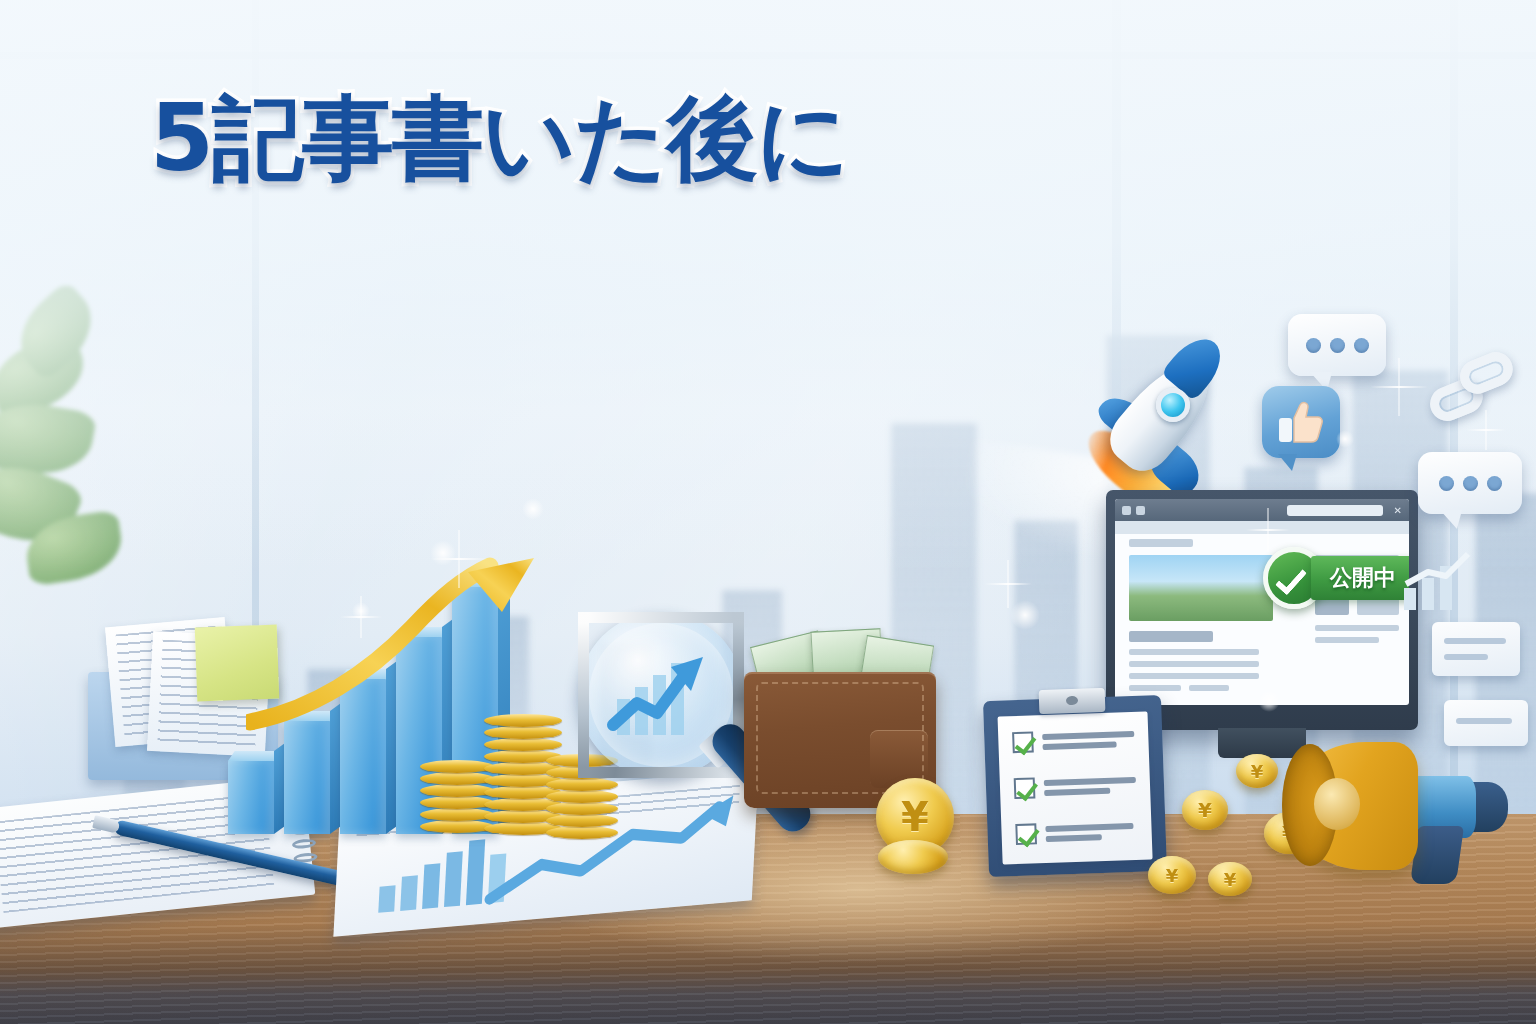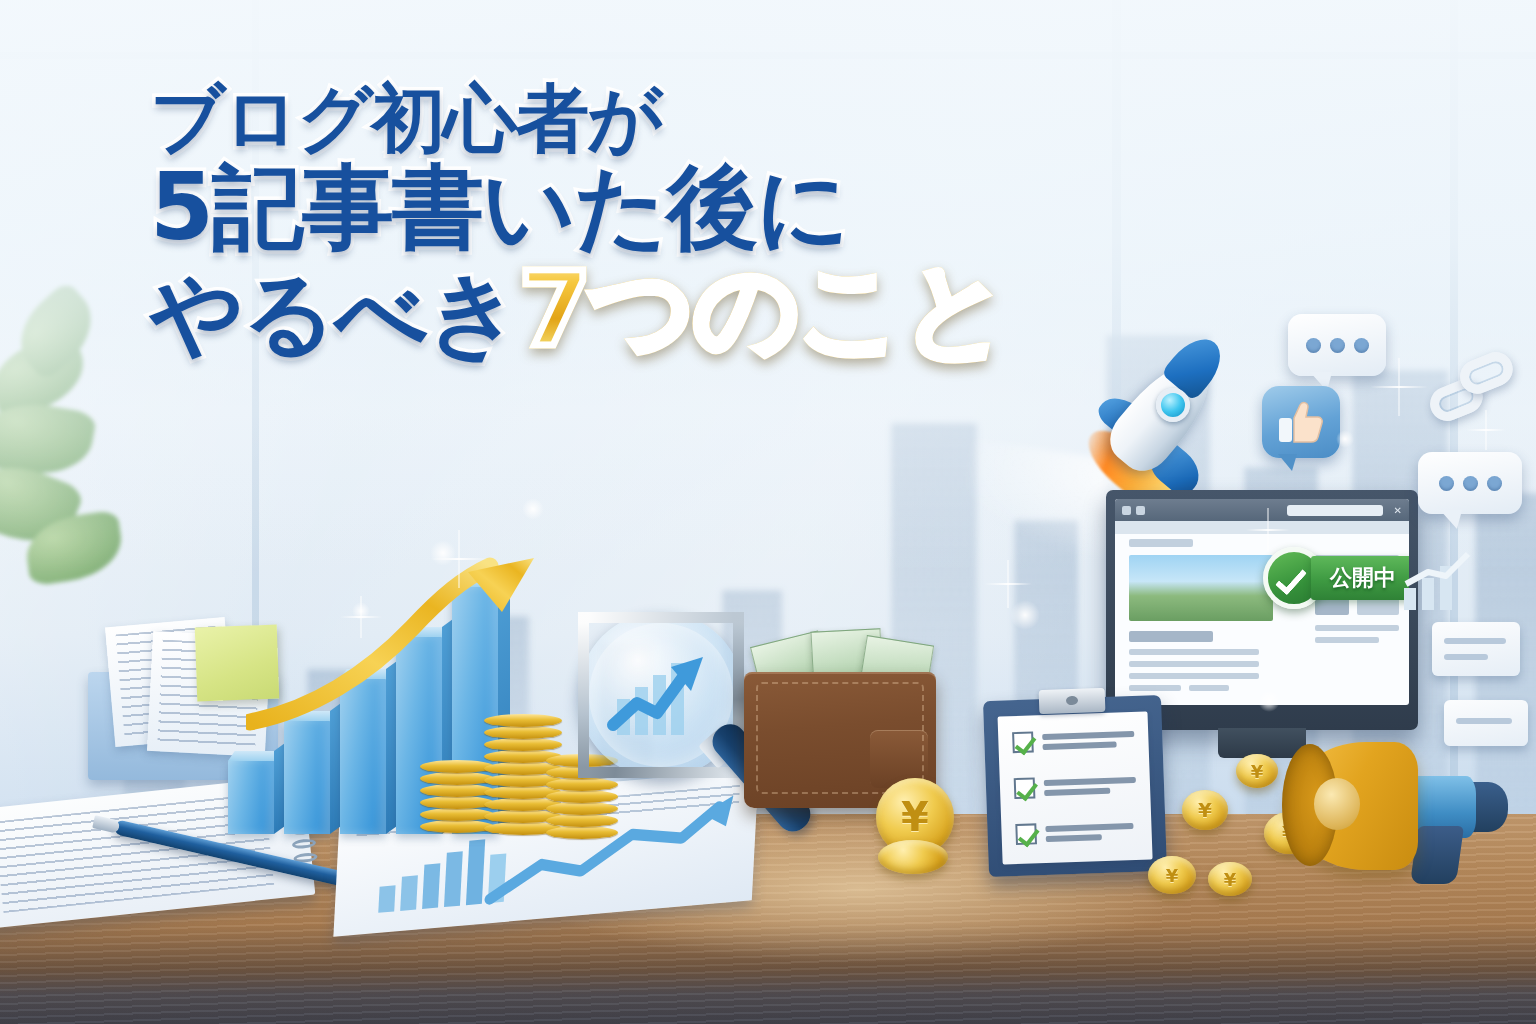--- a/index.html
+++ b/index.html
@@ -584,22 +584,18 @@
   <div class="spark" style="left:1336px;top:430px;width:18px;height:18px;"></div>
   <div class="star" style="left:430px;top:530px;width:58px;height:58px;"></div>
   <div class="star" style="left:340px;top:596px;width:42px;height:42px;"></div>
   <div class="star" style="left:1370px;top:358px;width:58px;height:58px;"></div>
   <div class="star" style="left:1246px;top:508px;width:44px;height:44px;"></div>
   <div class="star" style="left:1466px;top:410px;width:40px;height:40px;"></div>
   <div class="star" style="left:984px;top:560px;width:48px;height:48px;"></div>
 
   <div class="title-block">
     <div class="badge-row">
-      <span class="t-line t-blue line1">ブログ初心者が</span>
     </div>
     <div class="t-line t-blue line2">5記事書いた後に</div>
-    <div class="t-line line3">
-      <span class="t-blue">やるべき</span><span class="t-gold">7つのこと</span>
-    </div>
   </div>
 
 
 </div>
 
 </body></html>

